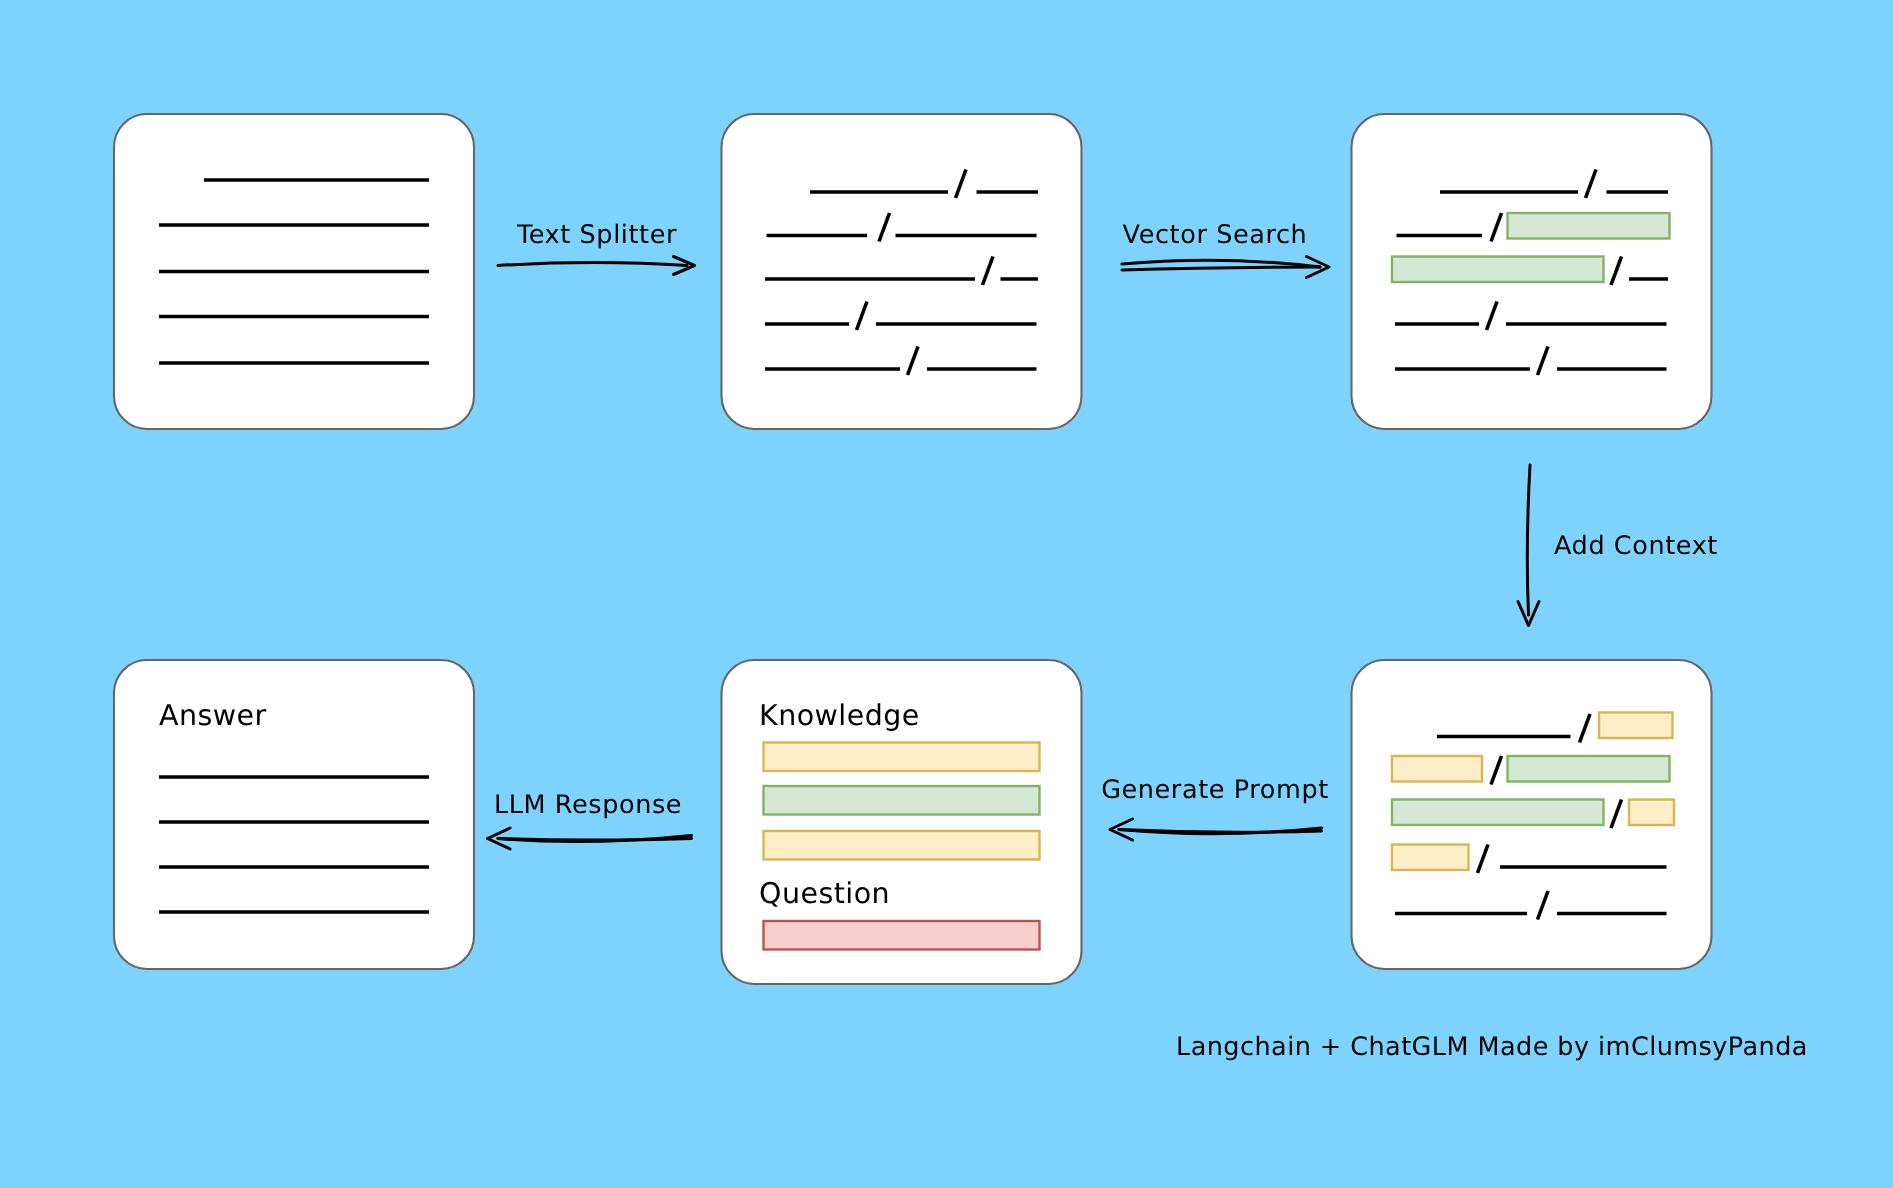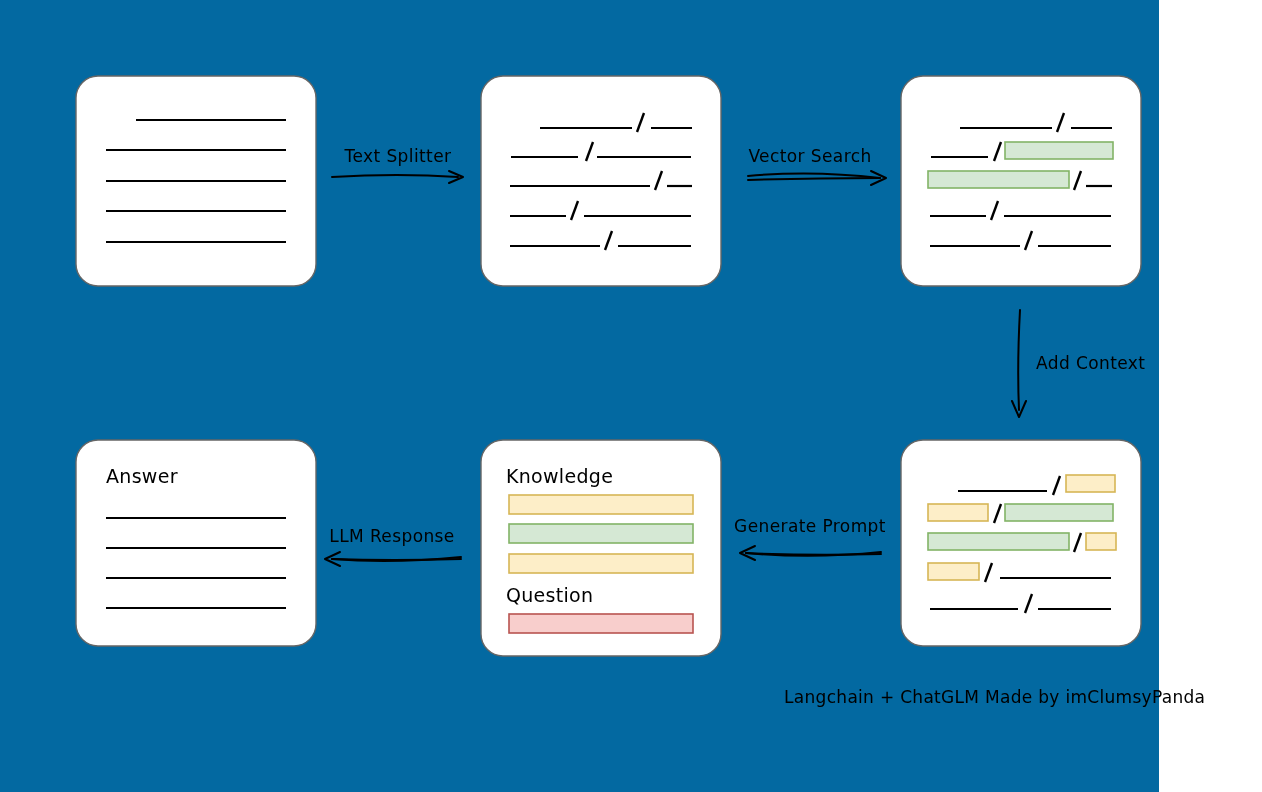--- a/index.html
+++ b/index.html
@@ -9,23 +9,23 @@
     background: #ffffff;
   }
   body {
     width: 1262px;
     height: 792px;
     overflow: hidden;
     font-family: "DejaVu Sans", sans-serif;
   }
   #diagram-root {
     position: relative;
-    width: 1159px;
+    width: 1262px;
     height: 792px;
-    background: #0369a1;
+    background: #7dd3fc;
   }
   svg#diagram-svg {
     display: block;
     width: 1262px;
     height: 792px;
   }
   .doc-box {
     fill: #ffffff;
     stroke: #666666;
     stroke-width: 1.4;

